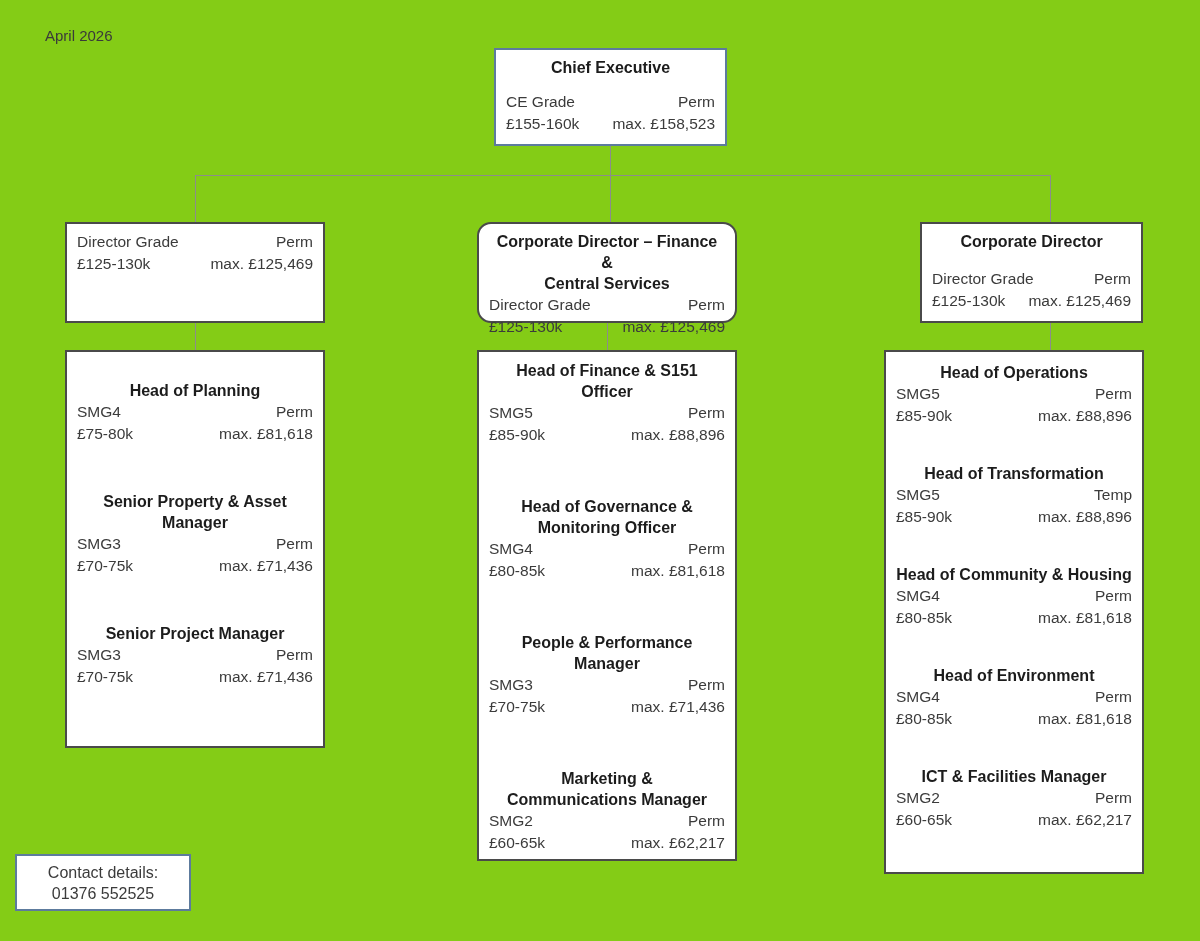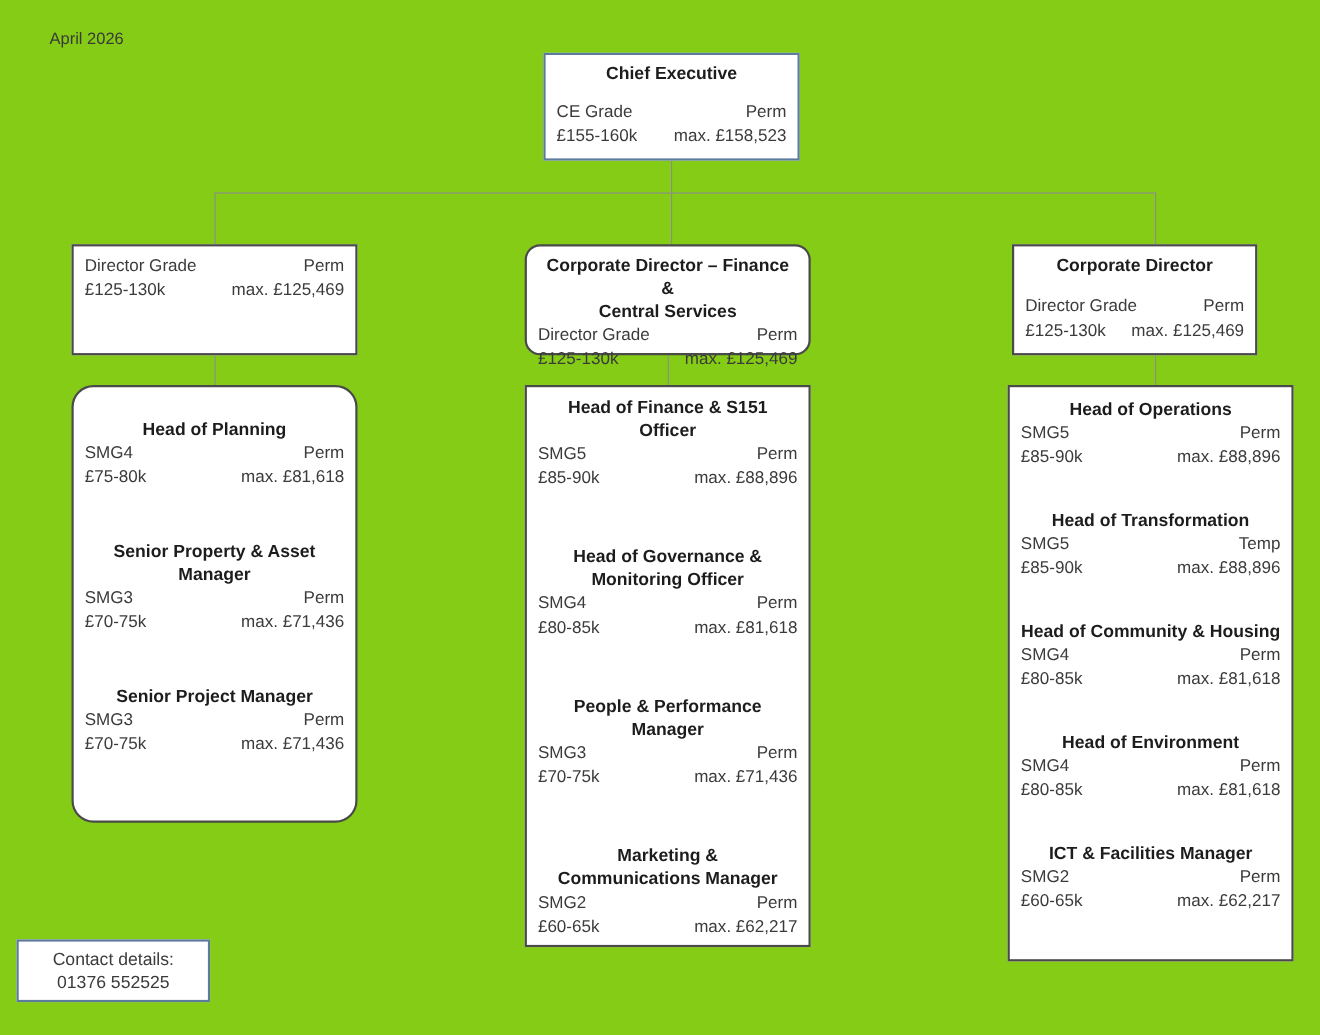--- a/index.html
+++ b/index.html
@@ -88,21 +88,21 @@
         <span>Director Grade</span>
         <span>Perm</span>
       </div>
       <div class="row">
         <span>£125-130k</span>
         <span>max. £125,469</span>
       </div>
     </div>
   </div>
 
-  <div class="box gray-border team-box team-growth" style="left:65px;top:350px;width:260px;height:398px;border-radius:20px;">
+  <div class="box gray-border team-box team-growth" style="left:65px;top:350px;width:260px;height:398px;">
     <div class="role">
       <div class="org-title">Head of Planning</div>
       <div class="row">
         <span>SMG4</span>
         <span>Perm</span>
       </div>
       <div class="row">
         <span>£75-80k</span>
         <span>max. £81,618</span>
       </div>
@@ -175,21 +175,21 @@
         <span>SMG2</span>
         <span>Perm</span>
       </div>
       <div class="row">
         <span>£60-65k</span>
         <span>max. £62,217</span>
       </div>
     </div>
   </div>
 
-  <div class="box gray-border team-box team-corporate" style="left:916px;top:350px;width:260px;height:524px;">
+  <div class="box gray-border team-box team-corporate" style="left:884px;top:350px;width:260px;height:524px;">
     <div class="role">
       <div class="org-title">Head of Operations</div>
       <div class="row">
         <span>SMG5</span>
         <span>Perm</span>
       </div>
       <div class="row">
         <span>£85-90k</span>
         <span>max. £88,896</span>
       </div>

